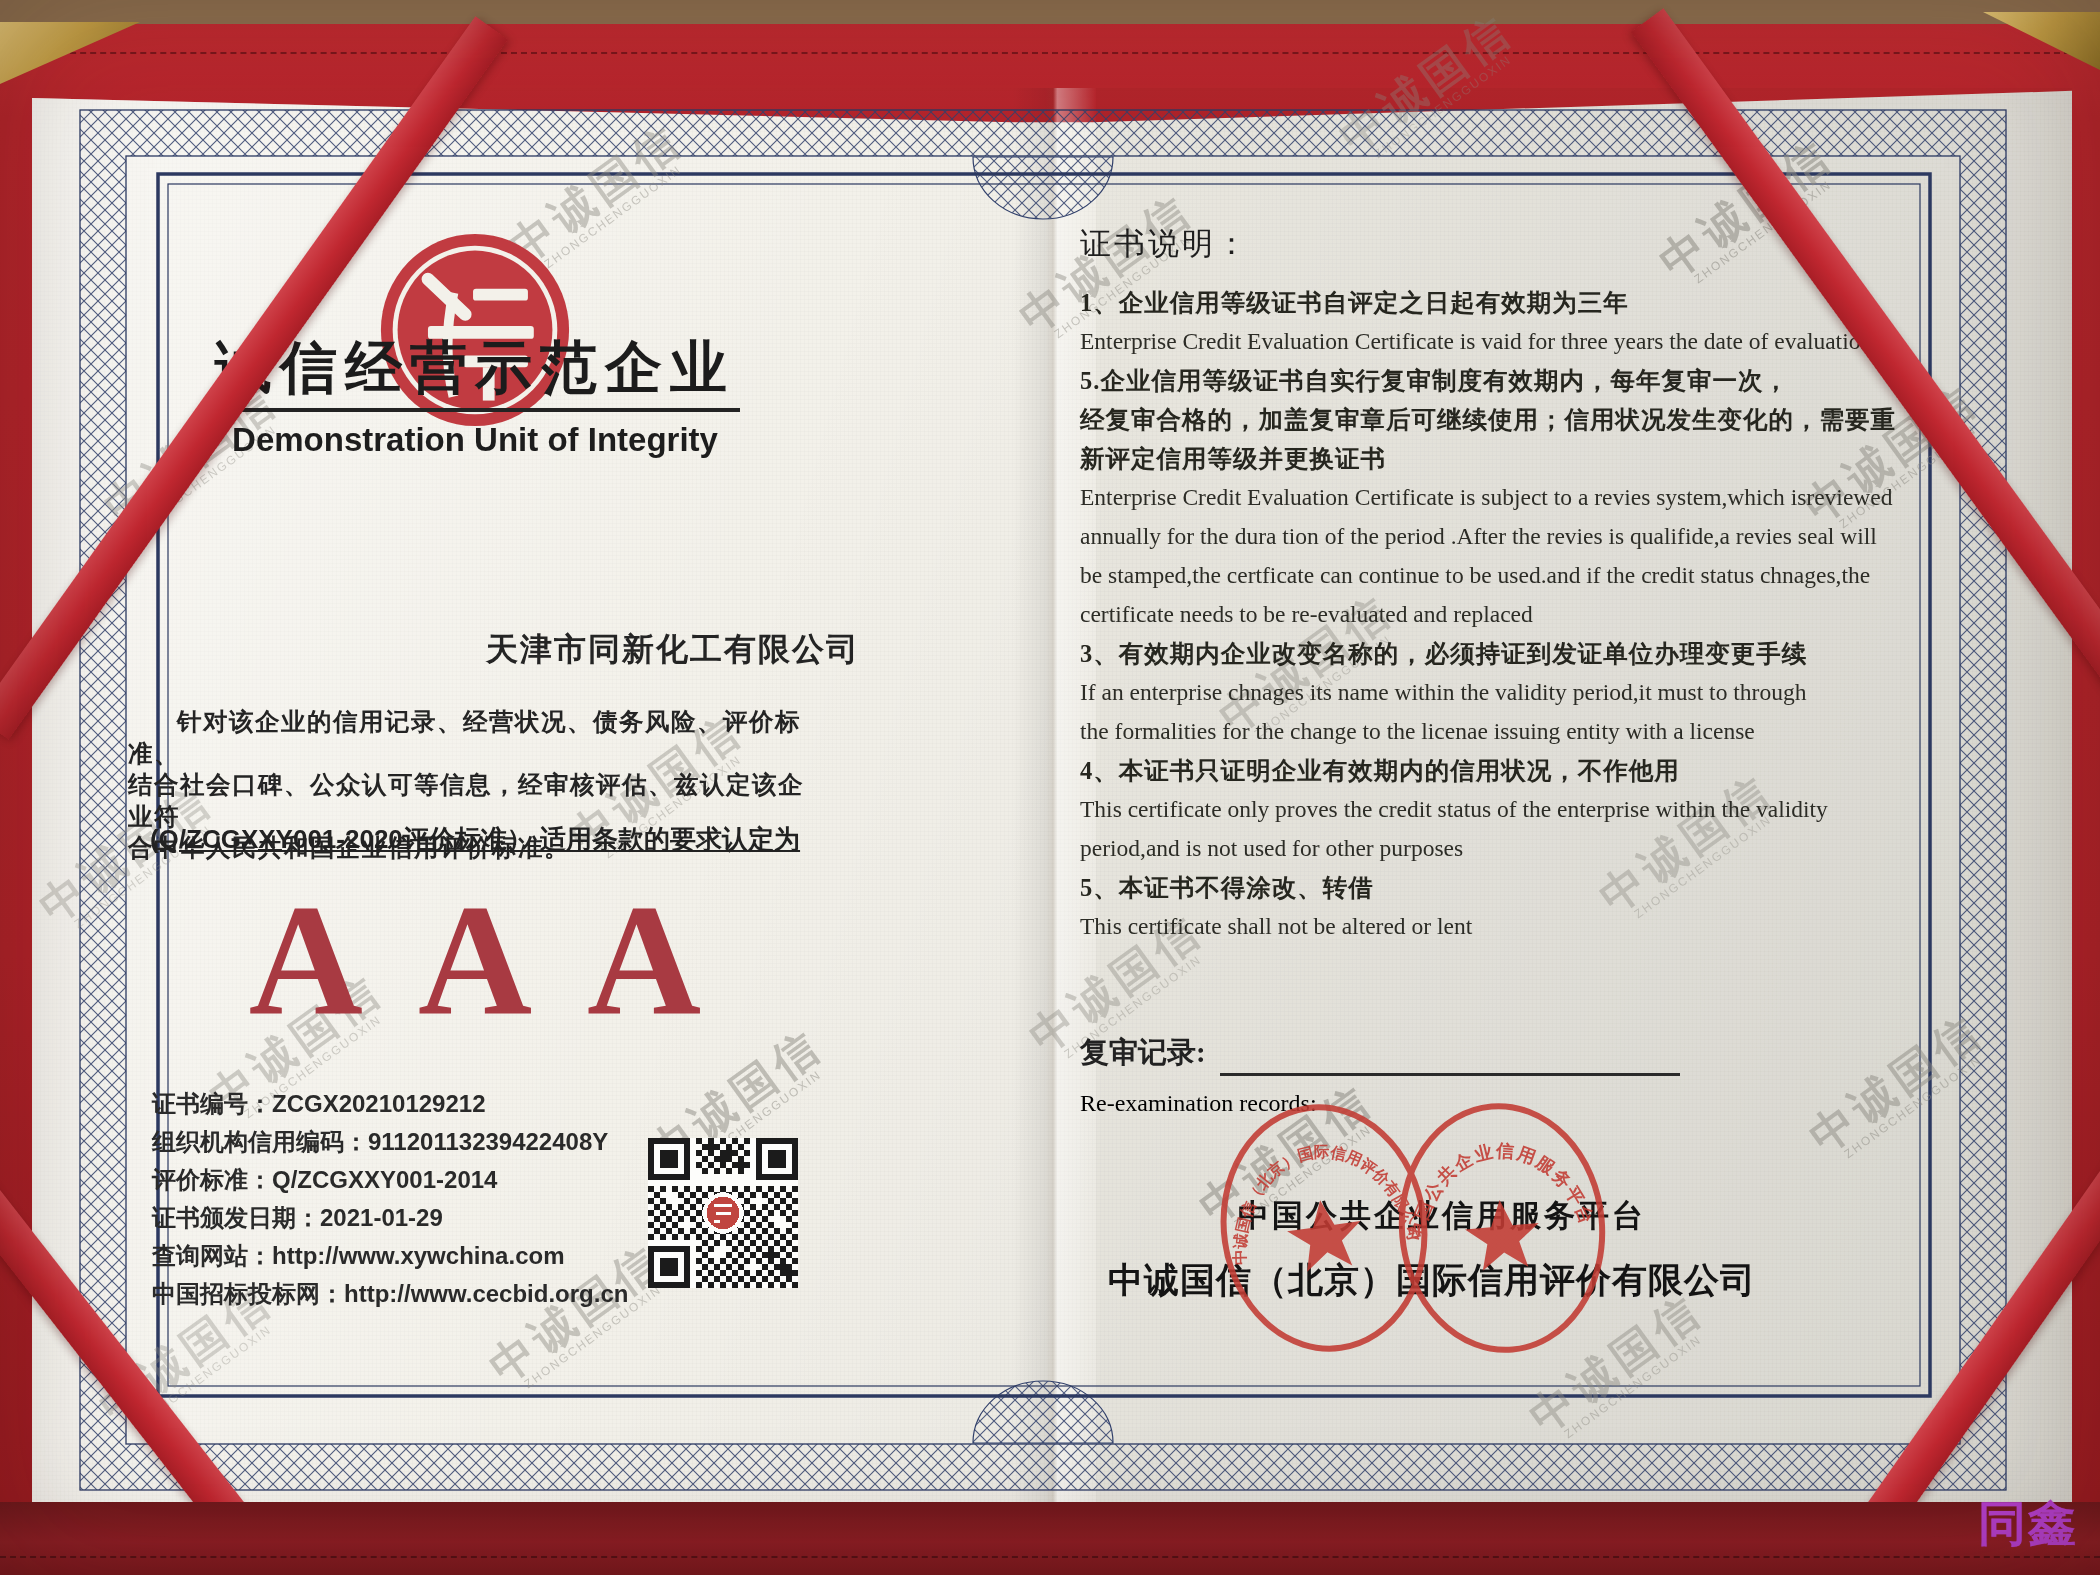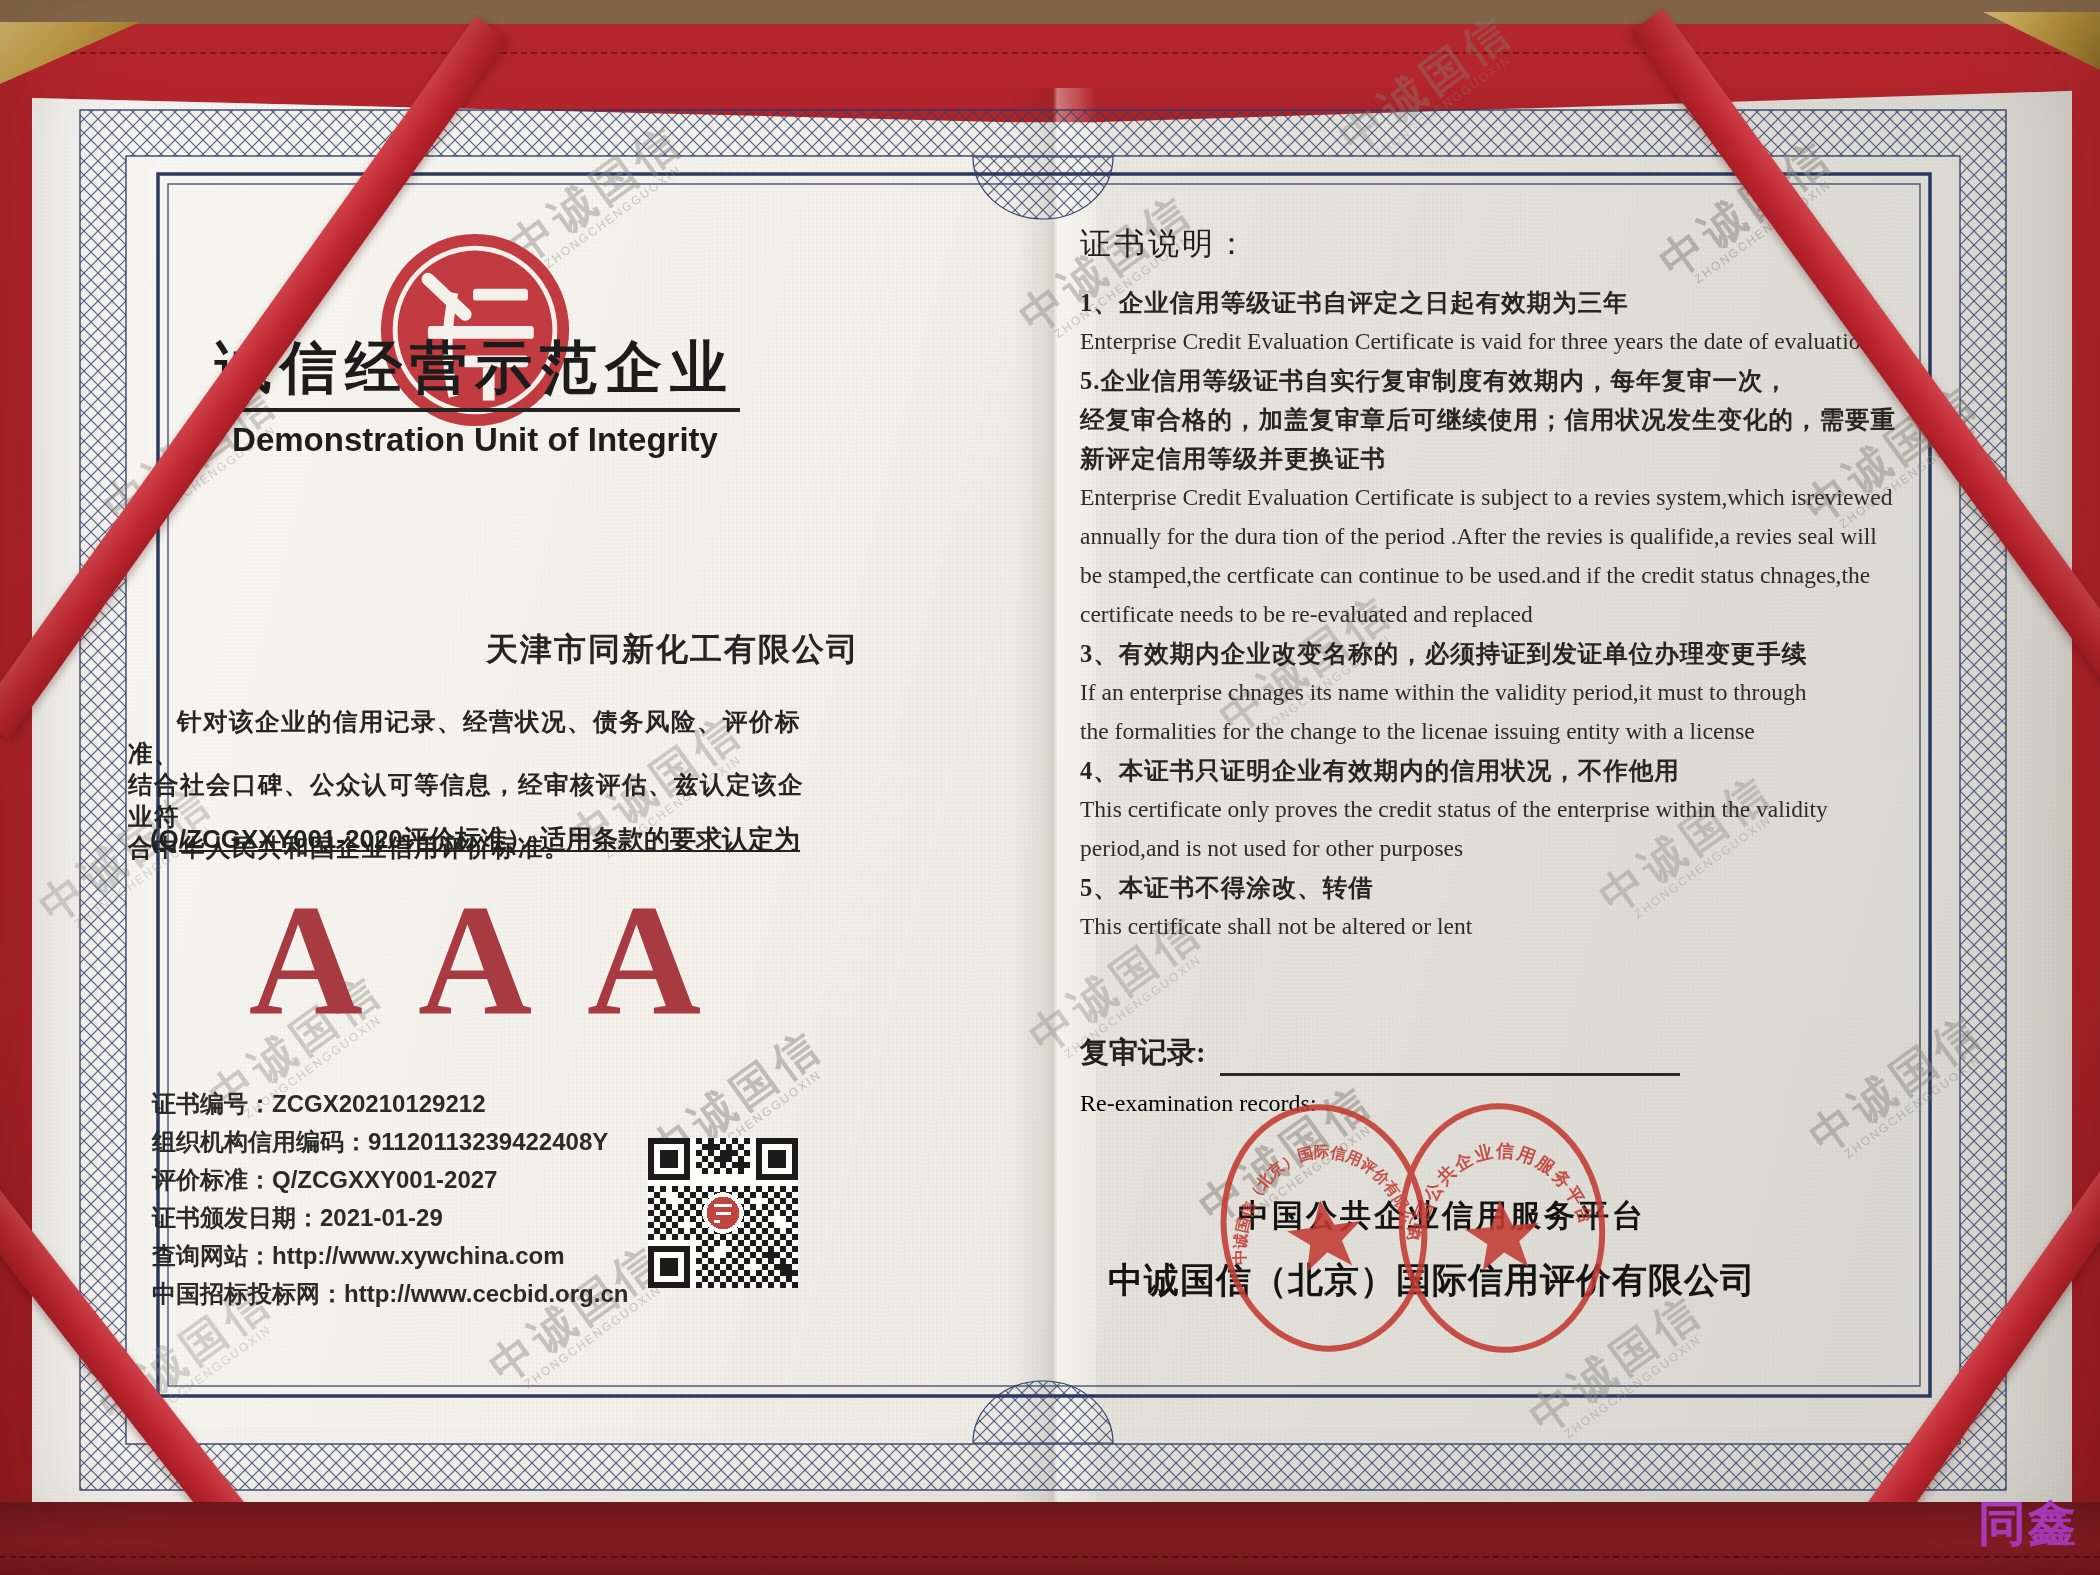--- a/index.html
+++ b/index.html
@@ -203,21 +203,21 @@
       <div>结合社会口碑、公众认可等信息，经审核评估、兹认定该企业符</div>
       <div>合中华人民共和国企业信用评价标准。</div>
     </div>
 
     <div class="l-std">(Q/ZCGXXY001-2020评价标准） 适用条款的要求认定为</div>
     <div class="l-grade">AAA</div>
 
     <div class="l-details">
       <div>证书编号：ZCGX20210129212</div>
       <div>组织机构信用编码：91120113239422408Y</div>
-      <div>评价标准：Q/ZCGXXY001-2027</div>
+      <div>评价标准：Q/ZCGXXY001-2014</div>
       <div>证书颁发日期：2021-01-29</div>
       <div>查询网站：http://www.xywchina.com</div>
       <div>中国招标投标网：http://www.cecbid.org.cn</div>
     </div>
 
     <svg class="qr" width="150" height="150" viewBox="0 0 25 25" shape-rendering="crispEdges">
       <defs>
         <pattern id="qc" width="2" height="2" patternUnits="userSpaceOnUse">
           <rect width="1" height="1" fill="#1b1b1b"></rect>
             <rect x="1" y="1" width="1" height="1" fill="#1b1b1b"></rect>

